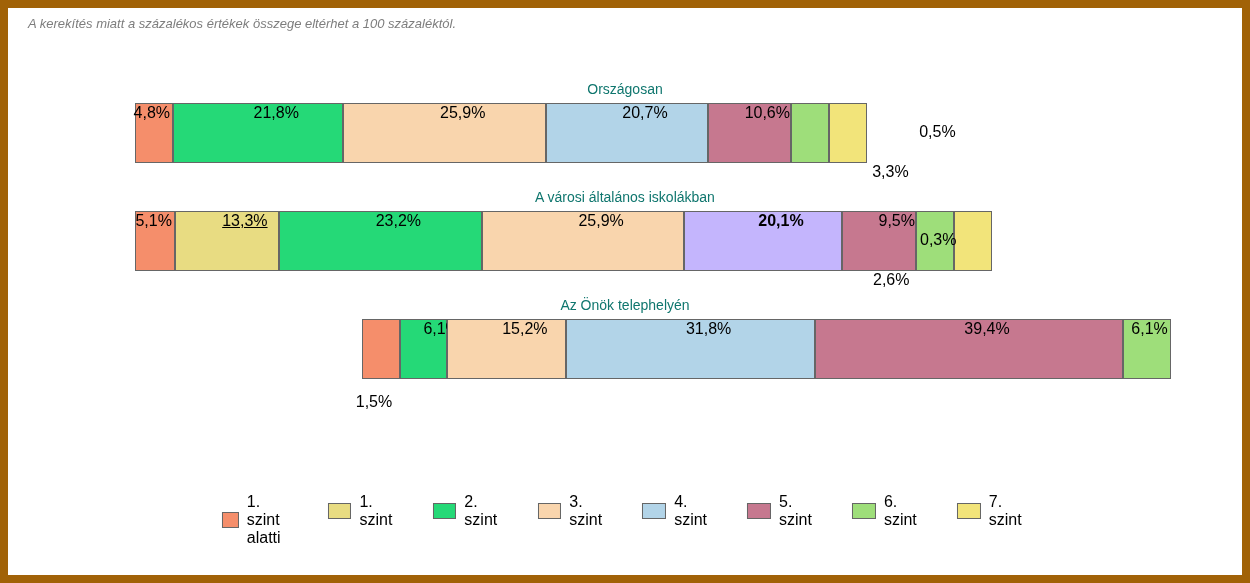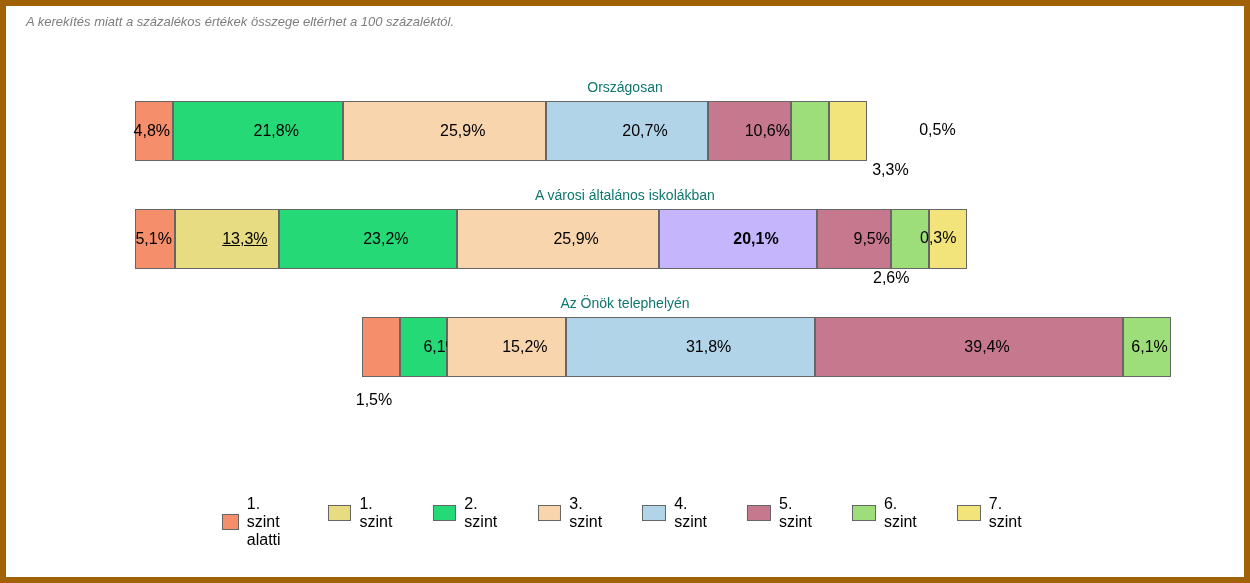--- a/index.html
+++ b/index.html
@@ -5,21 +5,21 @@
     * { box-sizing: border-box; margin: 0; padding: 0; }
     body {
       font-family: Arial, sans-serif;
       background: #fff;
       width: 1250px;
       height: 583px;
     }
     .chart-container {
       width: 1250px;
       height: 583px;
-      border: 6px solid #a16207;
+      border: 8px solid #a16207;
       position: relative;
       padding: 8px 20px 20px 20px;
     }
     .note {
       font-style: italic;
       font-size: 13px;
       color: #7d7d7d;
       margin-bottom: 50px;
     }
     .chart-area {
@@ -46,21 +46,20 @@
     }
     .bar-track {
       display: flex;
       height: 60px;
       flex: 0 0 auto;
     }
     .segment {
       position: relative;
       border: 1px solid #666;
       display: flex;
-      align-items: center;
       justify-content: center;
       font-size: 16px;
       color: #000;
       white-space: nowrap;
       padding-left: 36px;
     }
     .segment .inlabel {
       pointer-events: none;
     }
     .overflow-line {
@@ -129,21 +128,21 @@
       <div class="row-title">A városi általános iskolákban</div>
       <div class="bar-row">
           <div class="bar-offset" style="width: 0px;"></div>
           <div class="bar-track">
             <div class="segment" style="width: 39.882px; background-color: rgb(245, 142, 107); justify-content: flex-end;">
               <span class="inlabel" style="padding-right: 2px;">5,1%</span>
             </div>
             <div class="segment" style="width: 104.006px; background-color: rgb(232, 220, 130); text-decoration: underline;">
               <span class="inlabel">13,3%</span>
             </div>
-            <div class="segment" style="width: 178px; background-color: rgb(37, 217, 119);">
+            <div class="segment" style="width: 203px; background-color: rgb(37, 217, 119);">
               <span class="inlabel">23,2%</span>
             </div>
             <div class="segment" style="width: 202.538px; background-color: rgb(249, 213, 173);">
               <span class="inlabel">25,9%</span>
             </div>
             <div class="segment" style="width: 157.182px; background-color: #c4b5fd; font-weight: bold;">
               <span class="inlabel">20,1%</span>
             </div>
             <div class="segment" style="width: 74.29px; background-color: rgb(198, 120, 143);">
               <span class="inlabel">9,5%</span>

